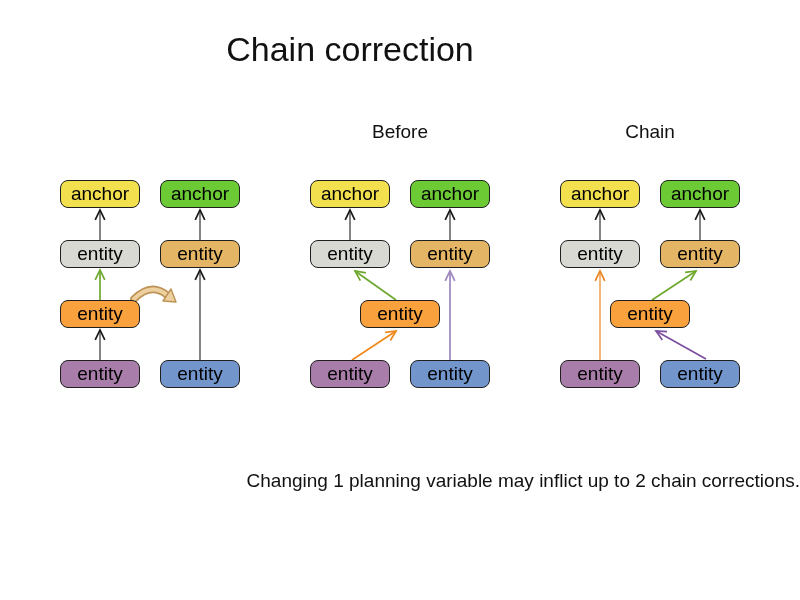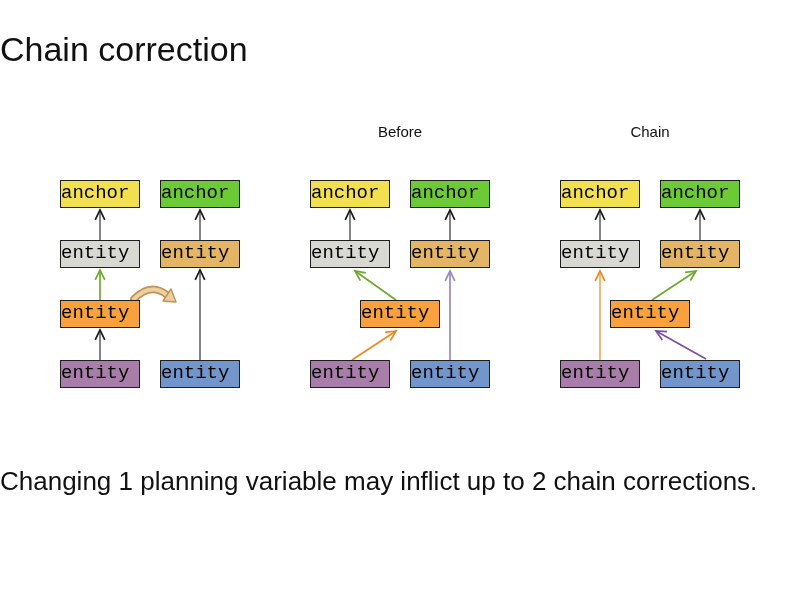--- a/index.html
+++ b/index.html
@@ -8,58 +8,57 @@
     width: 800px;
     height: 600px;
     background: #ffffff;
     overflow: hidden;
     font-family: "Liberation Sans", sans-serif;
   }
   .title {
     position: absolute;
     left: 0; top: 30px;
     width: 700px;
-    text-align: left;
+    text-align: center;
     font-size: 34px;
     line-height: 38px;
     color: #111111;
     letter-spacing: 0px;
   }
   .col-label {
     position: absolute;
     top: 119px;
     width: 160px;
     text-align: center;
-    font-size: 15px;
+    font-size: 19px;
     line-height: 26px;
     color: #111111;
   }
   .col-label.before { left: 320px; }
   .col-label.after  { left: 570px; }
   .caption {
     position: absolute;
     left: 0; top: 468px;
     width: 800px;
-    text-align: left;
-    font-size: 26px;
+    text-align: right;
+    font-size: 19px;
     line-height: 26px;
     color: #111111;
   }
   .box {
     position: absolute;
     width: 80px;
     height: 28px;
     box-sizing: border-box;
     border: 1.6px solid #1f1f1f;
-    border-radius: 0;
-    text-align: left;
+    border-radius: 8px;
+    text-align: center;
     font-size: 19px;
     line-height: 25px;
     color: #000000;
-    font-family: Liberation Mono, monospace;
   }
   #arrow-layer {
     position: absolute;
     left: 0; top: 0;
     width: 800px;
     height: 600px;
   }
 </style>
 </head>
 <body>

